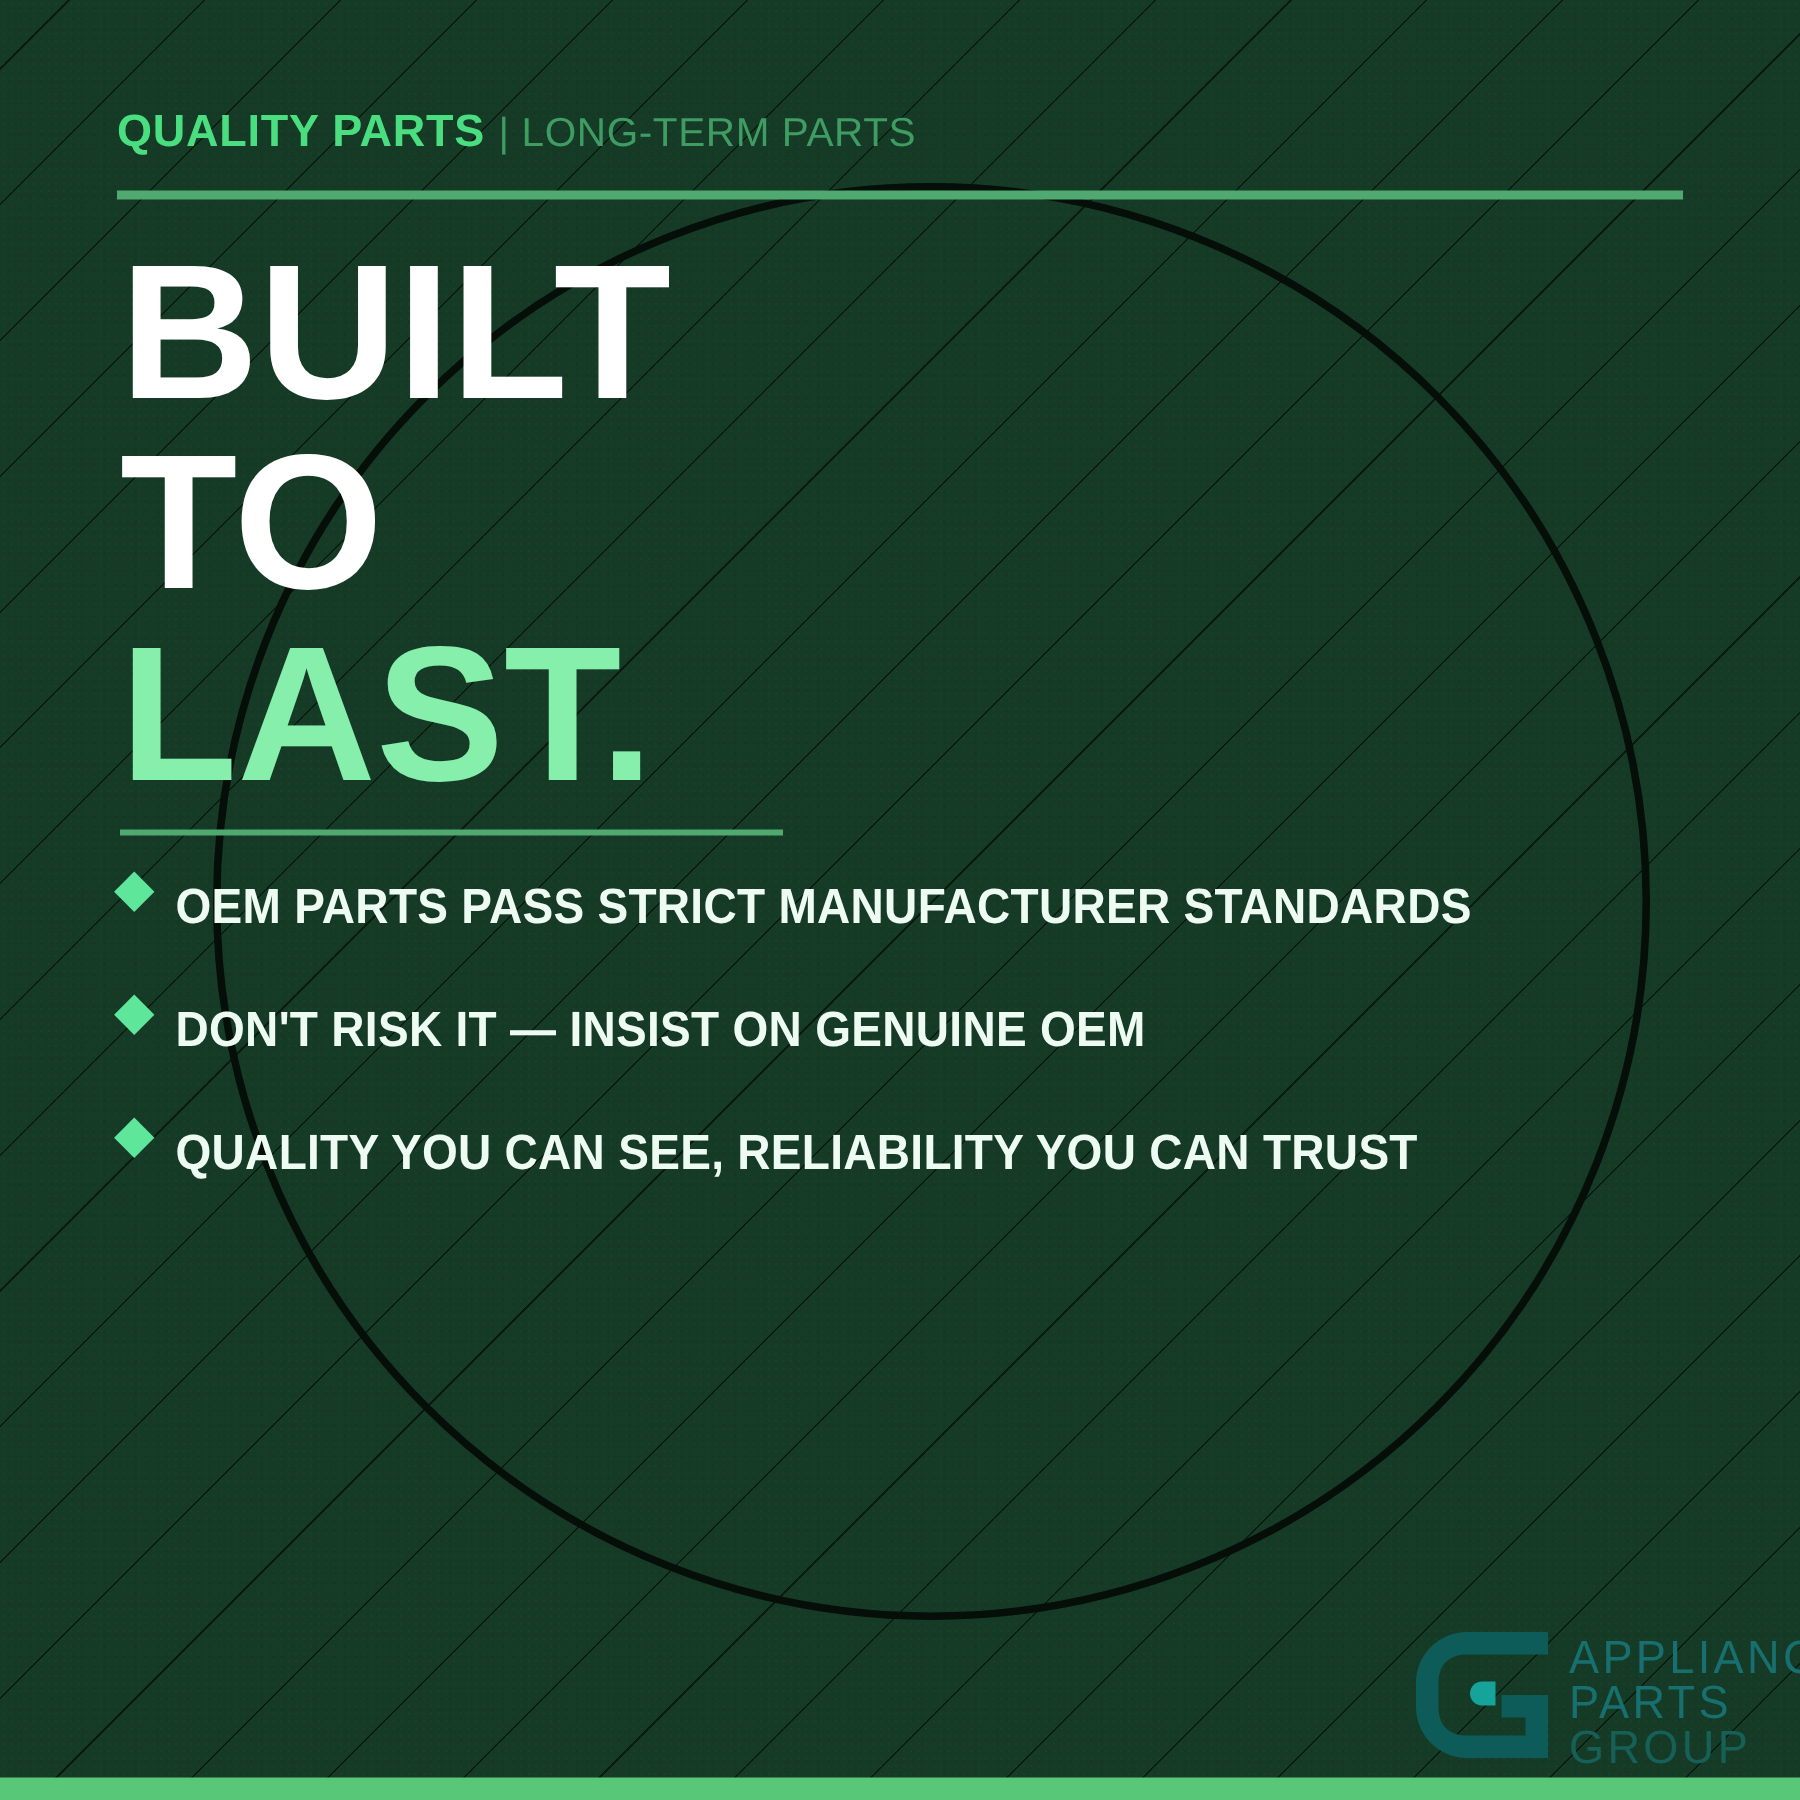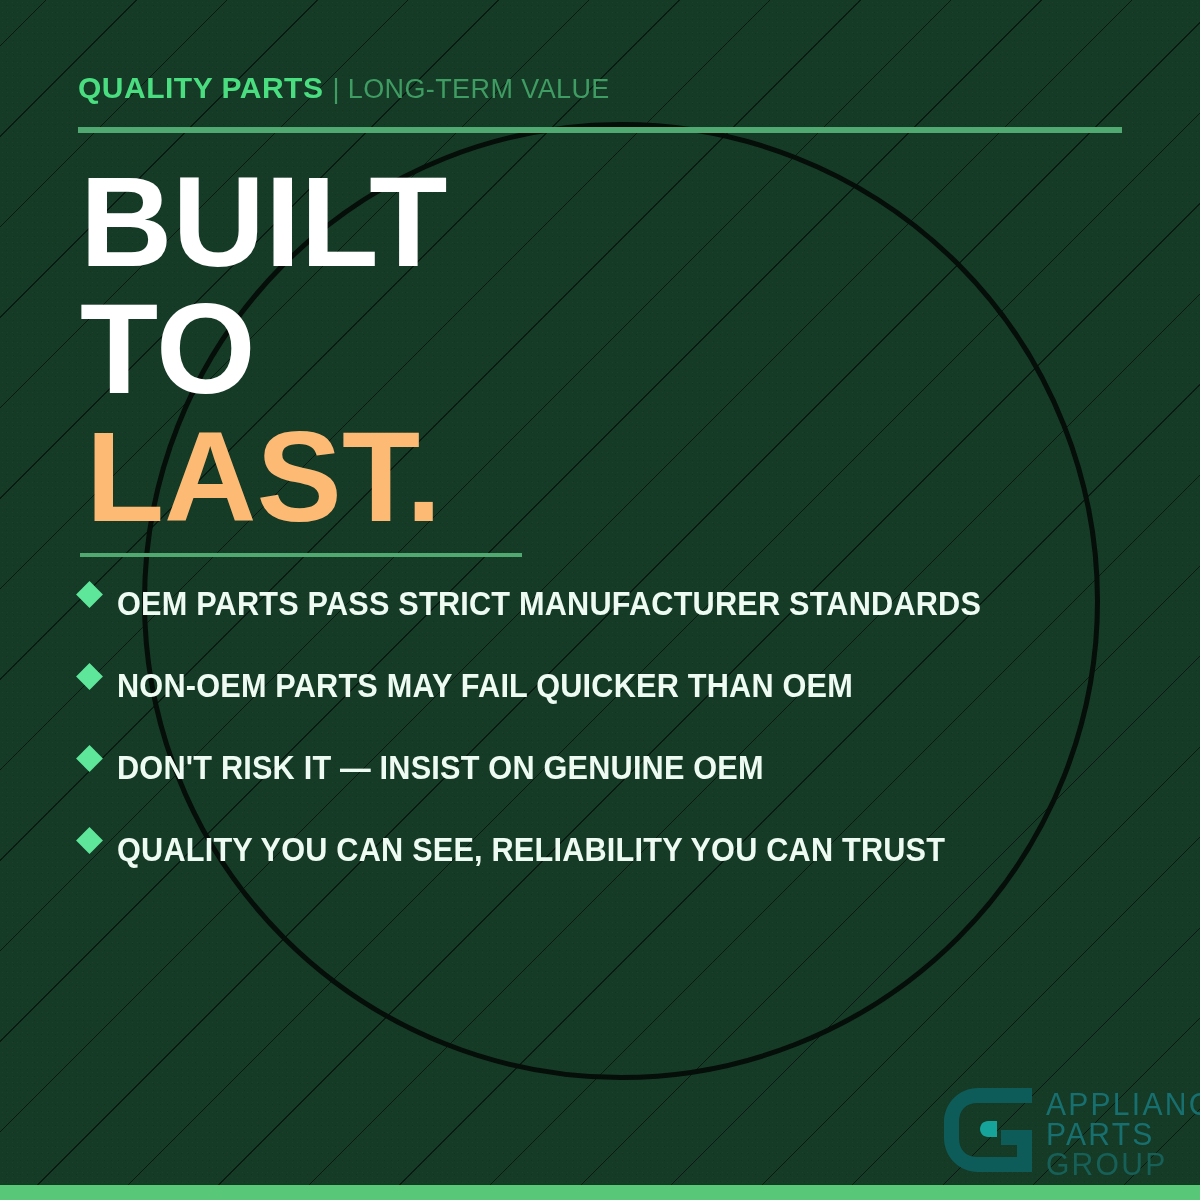--- a/index.html
+++ b/index.html
@@ -113,22 +113,21 @@
     line-height: 0.995;
     letter-spacing: 0px;
   }
   .headline-line {
     display: block;
     font-size: 128px;
     color: #ffffff;
     margin: 0;
   }
   .headline-line.accent {
-    color: #fdba74;
-    text-align: center;
+    color: #86efac;
   }
 
   .rule-mid {
     position: absolute;
     left: 80px;
     top: 553px;
     width: 442px;
     height: 4px;
     background: #4fa971;
   }
@@ -212,41 +211,37 @@
 <div class="poster">
 
   <div class="bg-stripes"></div>
   <div class="bg-grain"></div>
   <div class="bg-circle"></div>
 
   <div class="content">
 
     <div class="eyebrow">
       <span class="eyebrow-main">QUALITY PARTS</span>
-      <span class="eyebrow-sub">| LONG-TERM VALUE</span>
+      <span class="eyebrow-sub">| LONG-TERM PARTS</span>
     </div>
 
     <div class="rule-top"></div>
 
     <div class="headline">
       <span class="headline-line">BUILT</span>
       <span class="headline-line">TO</span>
       <span class="headline-line accent">LAST.</span>
     </div>
 
     <div class="rule-mid"></div>
 
     <div class="bullets">
       <div class="bullet-row">
         <span class="bullet-diamond"></span>
         <span class="bullet-text">OEM PARTS PASS STRICT MANUFACTURER STANDARDS</span>
-      </div>
-      <div class="bullet-row">
-        <span class="bullet-diamond"></span>
-        <span class="bullet-text">NON-OEM PARTS MAY FAIL QUICKER THAN OEM</span>
       </div>
       <div class="bullet-row">
         <span class="bullet-diamond"></span>
         <span class="bullet-text">DON'T RISK IT — INSIST ON GENUINE OEM</span>
       </div>
       <div class="bullet-row">
         <span class="bullet-diamond"></span>
         <span class="bullet-text">QUALITY YOU CAN SEE, RELIABILITY YOU CAN TRUST</span>
       </div>
     </div>

